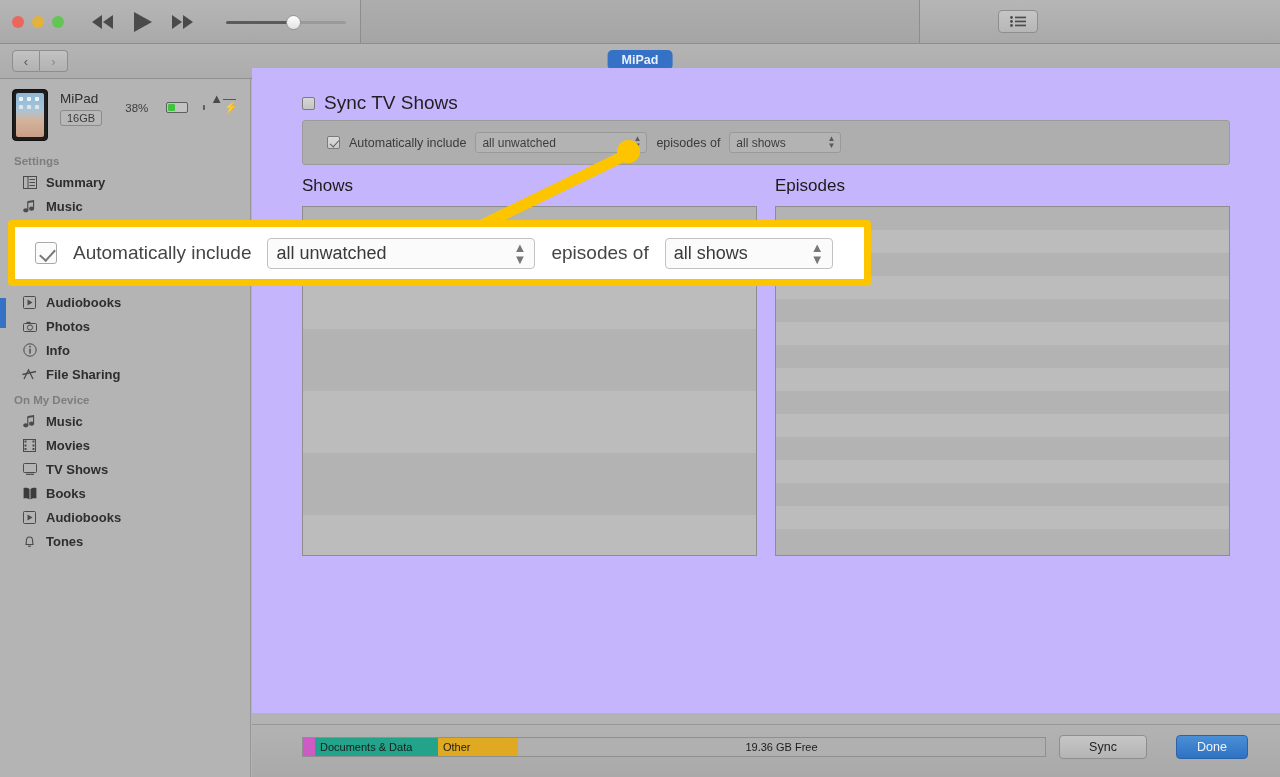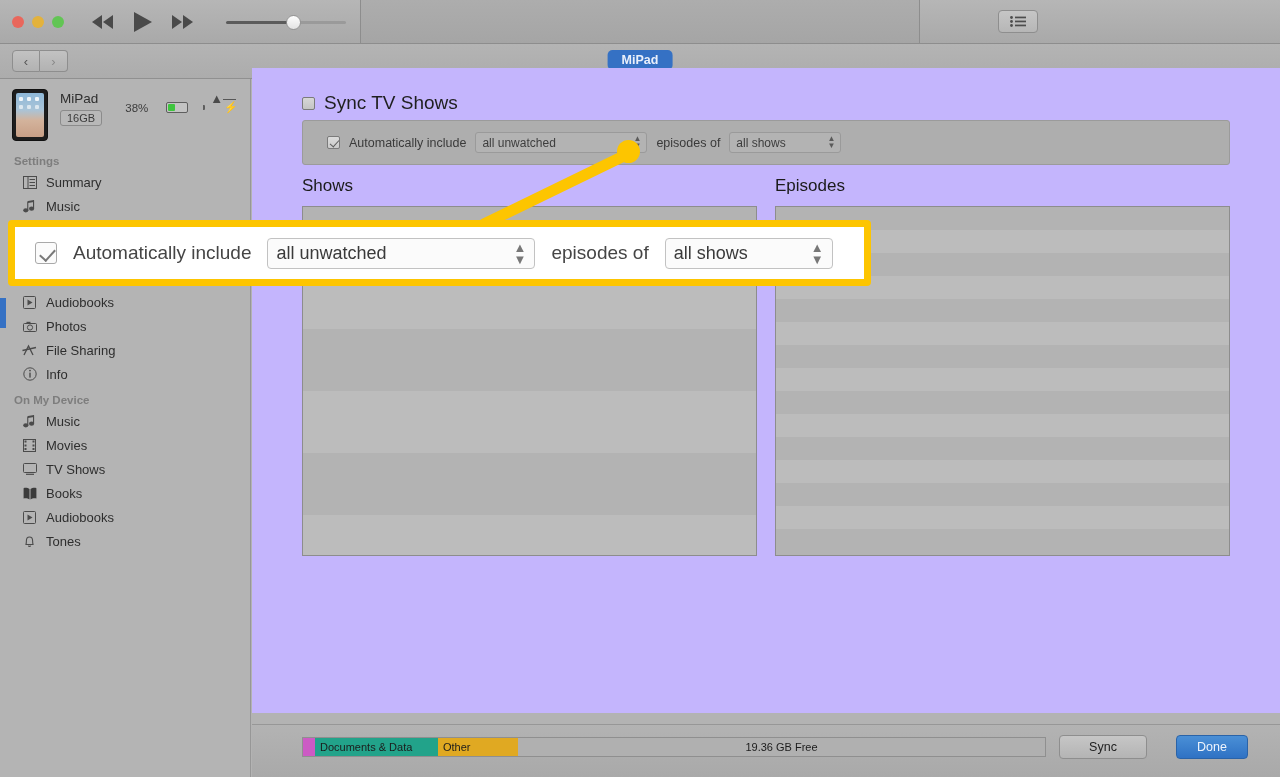--- a/index.html
+++ b/index.html
@@ -123,21 +123,21 @@
   }
   .battfill { position:absolute; left:1px; top:1px; bottom:1px; width:7px; background:#3ec53e; border-radius:1px;}
   .battnub { width:2px; height:5px; background:#5e5e5e; border-radius:0 1px 1px 0; margin-left:-3px;}
   .bolt { font-size:11px; color:#3d3d3d; margin-left:1px; }
 
   .grouphead {
     font-size:11.5px; font-weight:bold; color:#7d7d7d; padding: 8px 0 3px 14px;
   }
   .sideitem {
     height:24px; display:flex; align-items:center; gap:9px; padding-left:22px;
-    font-size:13px; color:#2e2e2e; position:relative;
+    font-size:13px; color:#2e2e2e; position:relative;font-weight:bold;
   }
   .sideicon { width:15px; height:15px; display:flex; align-items:center; justify-content:center; color:#4b4b4b;}
   .sel-marker { position:absolute; left:0; top:219px; width:6px; height:30px; background:#3571c4; }
 
   
   .content { position:absolute; left:252px; top:68px; width:1040px; height:645px; background:#c4b5fd; }
 
   .synchead { position:absolute; left:50px; top:24px; display:flex; align-items:center; gap:9px; }
   .cbox {
     width:13px; height:13px; border:1px solid #7b7b7b; border-radius:2px;
@@ -407,37 +407,37 @@
             <rect x="0.5" y="2.5" width="13" height="8" rx="1" fill="none" stroke="#4b4b4b"></rect>
             <rect x="3.5" y="0.8" width="4" height="2" fill="#4b4b4b"></rect>
             <circle cx="7" cy="6.5" r="2.6" fill="none" stroke="#4b4b4b"></circle>
           </svg>
       </span>
       <span>Photos</span>
     </div>
 
     <div class="sideitem">
       <span class="sideicon">
-        <svg width="15" height="13" viewBox="0 0 15 13" fill="none" stroke="#4b4b4b" stroke-width="1.3">
-            <path d="M2 11 L6.5 2 L11 11"></path>
-            <line x1="0.5" y1="6.5" x2="14" y2="3.5"></line>
-          </svg>
-      </span>
-      <span>File Sharing</span>
-    </div>
-
-    <div class="sideitem">
-      <span class="sideicon">
         <svg width="14" height="14" viewBox="0 0 14 14">
             <circle cx="7" cy="7" r="6.2" fill="none" stroke="#4b4b4b"></circle>
             <rect x="6.3" y="5.6" width="1.4" height="5" fill="#4b4b4b"></rect>
             <circle cx="7" cy="3.6" r="0.9" fill="#4b4b4b"></circle>
           </svg>
       </span>
       <span>Info</span>
+    </div>
+
+    <div class="sideitem">
+      <span class="sideicon">
+        <svg width="15" height="13" viewBox="0 0 15 13" fill="none" stroke="#4b4b4b" stroke-width="1.3">
+            <path d="M2 11 L6.5 2 L11 11"></path>
+            <line x1="0.5" y1="6.5" x2="14" y2="3.5"></line>
+          </svg>
+      </span>
+      <span>File Sharing</span>
     </div>
 
     <div class="grouphead">On My Device</div>
 
     <div class="sideitem">
       <span class="sideicon">
         <svg width="13" height="13" viewBox="0 0 13 13" fill="#4b4b4b">
             <path d="M5 1 L11 0 L11 2 L5 3 Z"></path>
             <rect x="4.2" y="1.4" width="1.1" height="8.6"></rect>
             <rect x="10" y="0.4" width="1.1" height="8"></rect>

